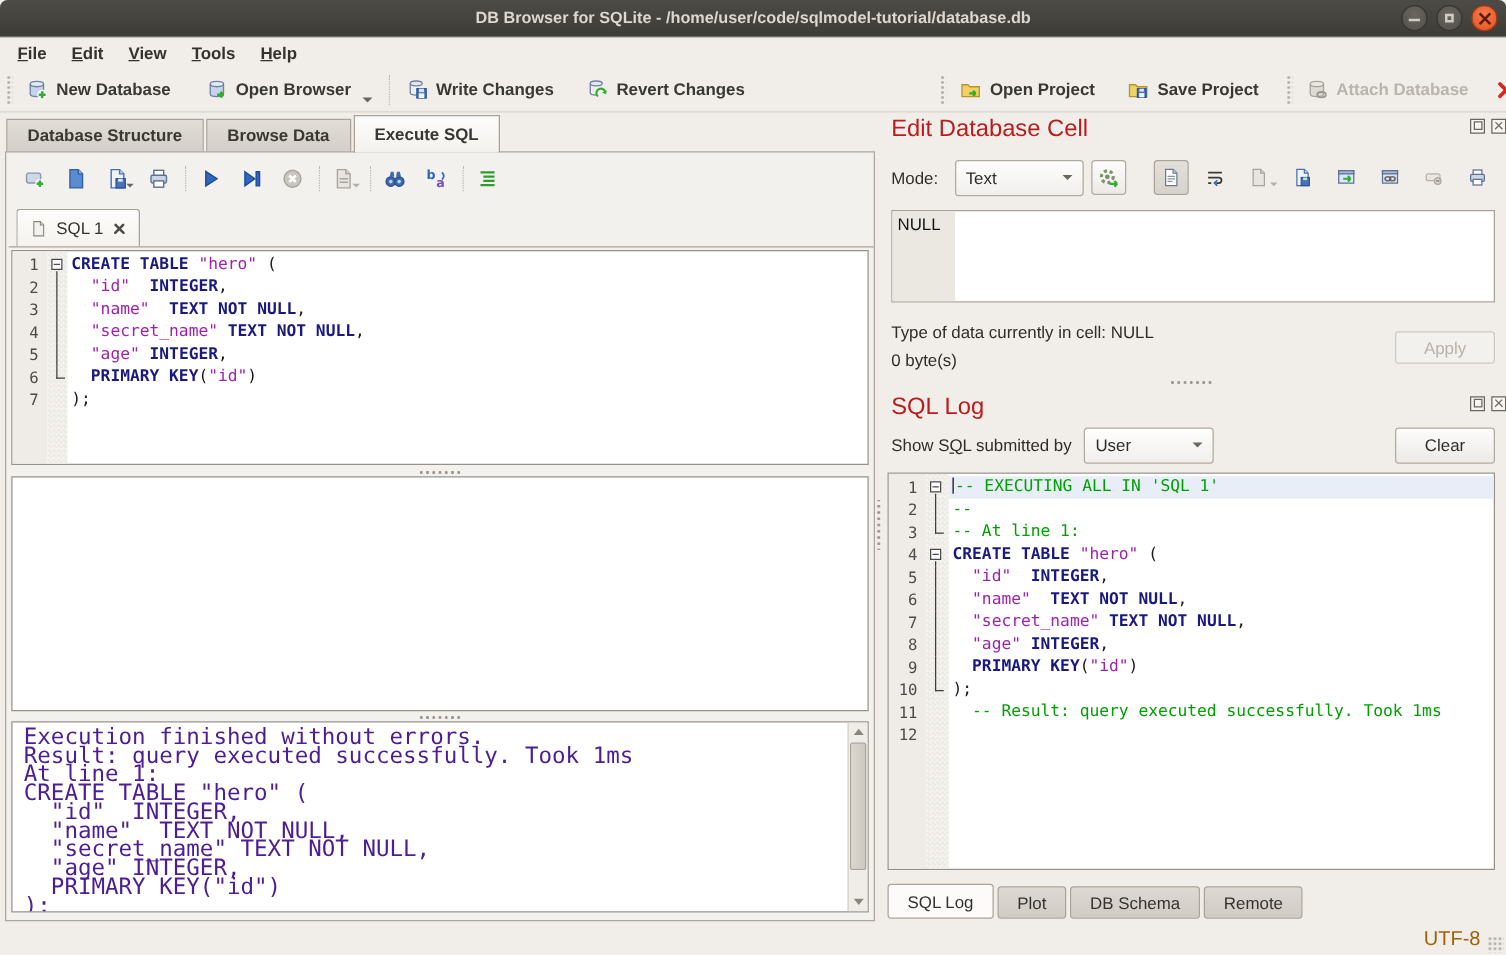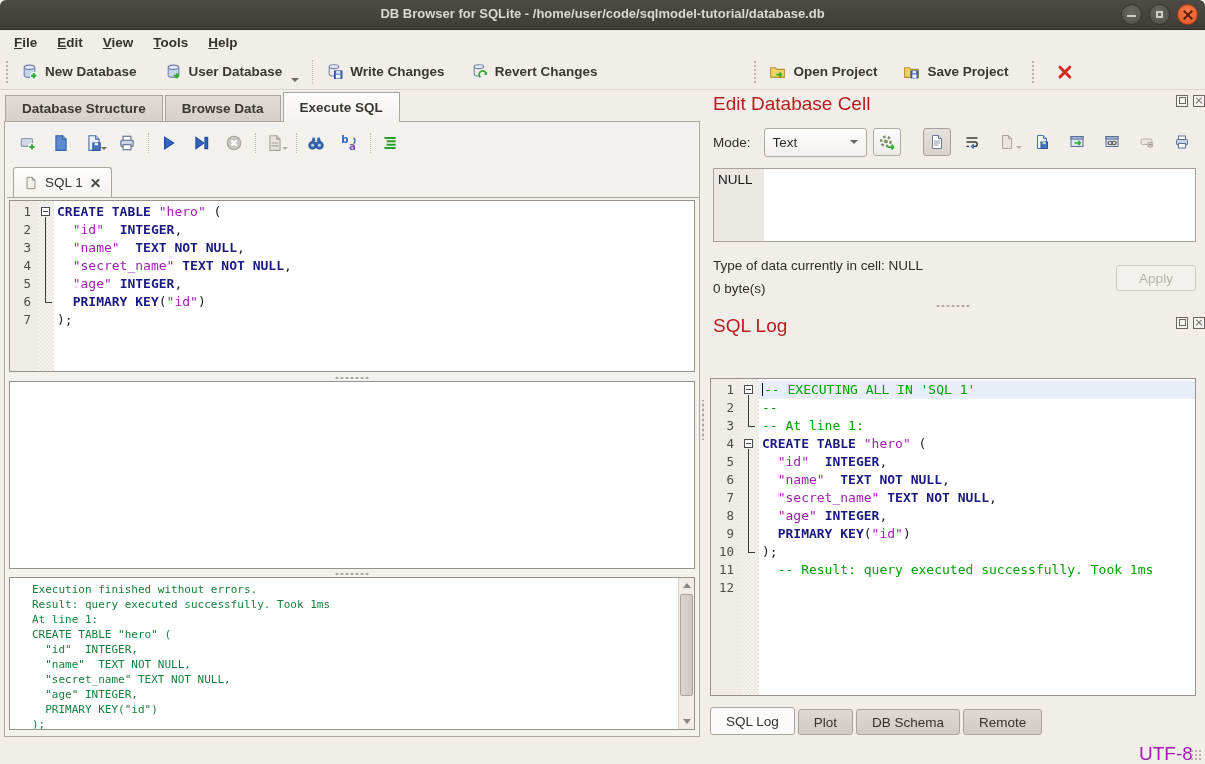--- a/index.html
+++ b/index.html
@@ -87,22 +87,22 @@
   .fold-start::before{content:"";position:absolute;left:7px;top:14px;bottom:0;width:1px;background:#3c3c3c}
   .fold-box{position:absolute;left:3px;top:4px;width:9px;height:9px;border:1px solid #4a4a4a;background:#fff}
   .fold-box::after{content:"";position:absolute;left:1px;right:1px;top:3px;height:1px;background:#4a4a4a}
 
   .hsplit{position:absolute;height:5px;background-image:radial-gradient(circle,#9a948a 1px,transparent 1.3px);
     background-size:5px 4px;background-repeat:repeat-x;background-position:center;width:34px;cursor:row-resize}
   .vsplit{position:absolute;width:5px;background-image:radial-gradient(circle,#9a948a 1px,transparent 1.3px);
     background-size:4px 5px;background-repeat:repeat-y;background-position:center;height:40px;cursor:col-resize}
 
   .exec-log{position:absolute;background:#fff;border:1px solid #97918a;overflow:hidden}
-  .exec-log pre{font-family:"DejaVu Sans Mono",monospace;font-size:11px;line-height:15px;color:#15803d;
-    padding:4px 22px 0 22px;white-space:pre}
+  .exec-log pre{font-family:"DejaVu Sans Mono",monospace;font-size:18px;line-height:15px;color:#4c1d95;
+    padding:4px 22px 0 9px;white-space:pre}
   .vscroll{position:absolute;right:0;top:0;bottom:0;width:16px;background:#f0ede9;border-left:1px solid #d4cfc8}
   .varrow{position:absolute;left:0;width:15px;height:15px}
   .varrow::before{content:"";position:absolute;left:4px;width:0;height:0;border-left:4px solid transparent;border-right:4px solid transparent}
   .varrow.up{top:0}.varrow.up::before{top:5px;border-bottom:5px solid #8a857c}
   .varrow.down{bottom:0}.varrow.down::before{bottom:5px;border-top:5px solid #8a857c}
   .vthumb{position:absolute;left:1px;width:13px;top:16px;height:102px;background:linear-gradient(90deg,#dcd8d1,#cdc8c0);
     border:1px solid #aaa49b;border-radius:2px}
 
   
   .dock-title{position:absolute;font-size:19px;color:#b91c1c}
@@ -128,21 +128,21 @@
 
   .cell-editor{position:absolute;background:#fff;border:1px solid #a9a29a}
   .cell-strip{position:absolute;left:0;top:0;bottom:0;width:50px;background:#ebe8e2}
   .cell-value{position:absolute;left:4px;top:3px;font-size:13.5px;color:#15151a}
 
   .bottom-tabbar{position:absolute;display:flex;align-items:flex-start}
   .btab{height:26px;margin-top:2px;padding:0 15px;display:flex;align-items:center;font-size:13.5px;color:#34322e;
     background:linear-gradient(#ddd9d3,#d0cbc4);border:1px solid #a9a39a;border-radius:3px;margin-right:3px;cursor:pointer}
   .btab.active{height:28px;margin-top:0;background:#fcfbfa}
 
-  .status-enc{position:absolute;font-size:19px;color:#a21caf}
+  .status-enc{position:absolute;font-size:16px;color:#a16207}
   .grip{position:absolute;right:2px;bottom:2px;width:13px;height:13px;
     background-image:radial-gradient(circle,#b5b0a8 1px,transparent 1.3px);background-size:4px 4px}
 </style>
 </head>
 <body>
 
 <div class="app">
 
   <div class="titlebar">
     <span class="title">DB Browser for SQLite - /home/user/code/sqlmodel-tutorial/database.db</span>
@@ -179,21 +179,21 @@
       </svg>
       <span>New Database</span>
     </div>
 
     <div class="tbtn" style="margin-left:16px">
       <svg class="ic" width="17" height="17" viewBox="0 0 16 16">
         <path d="M3 4v7.5c0 1.2 2.2 2 5 2s5-.8 5-2V4" fill="#c7d3e8" stroke="#6f82a6"></path>
         <ellipse cx="8" cy="4" rx="5" ry="2" fill="#e3eaf6" stroke="#6f82a6"></ellipse>
         <path d="M8.2 12h4.6m0 0-2.1-2.1M12.8 12l-2.1 2.1" stroke="#2fae2f" stroke-width="1.8" fill="none"></path>
       </svg>
-      <span>User Database</span>
+      <span>Open Browser</span>
       <span class="caret"></span>
     </div>
 
     <span class="tsep"></span>
 
     <div class="tbtn">
       <svg class="ic" width="17" height="17" viewBox="0 0 16 16">
         <path d="M3 3.5v7c0 1.1 2 1.8 4.5 1.8" fill="none" stroke="#6f82a6"></path>
         <ellipse cx="7.5" cy="3.5" rx="4.5" ry="1.8" fill="#e3eaf6" stroke="#6f82a6"></ellipse>
         <rect x="8" y="7.5" width="7" height="7" fill="#4773bd" stroke="#2c539c"></rect>
@@ -228,20 +228,28 @@
         <path d="M1.5 13.5v-9h4.5L7.5 6h7v7.5z" fill="#eed264" stroke="#b8942f"></path>
         <rect x="7.5" y="7.5" width="6.5" height="6.5" fill="#4773bd" stroke="#2c539c"></rect>
         <rect x="9" y="7.5" width="3.4" height="2.2" fill="#dbe6f6"></rect>
         <rect x="8.8" y="10.8" width="3.9" height="3.2" fill="#f0f5fc"></rect>
       </svg>
       <span>Save Project</span>
     </div>
 
     <span class="thandle" style="margin-left:16px"></span>
 
+    <div class="tbtn disabled">
+      <svg class="ic" width="17" height="17" viewBox="0 0 16 16">
+        <path d="M3 4v7.5c0 1.2 2.2 2 5 2s5-.8 5-2V4" fill="#dedbd5" stroke="#aaa59d"></path>
+        <ellipse cx="8" cy="4" rx="5" ry="2" fill="#eceae5" stroke="#aaa59d"></ellipse>
+        <ellipse cx="11.5" cy="12" rx="3.2" ry="2" fill="none" stroke="#9b968e" stroke-width="1.4"></ellipse>
+      </svg>
+      <span>Attach Database</span>
+    </div>
 
     <div class="tbtn" style="margin-left:10px">
       <svg class="ic" width="16" height="16" viewBox="0 0 16 16">
         <path d="M3 3.2 12.8 13M12.8 3.2 3 13" stroke="#d42a1e" stroke-width="3" stroke-linecap="round"></path>
       </svg>
 
     </div>
   </div>
 
   <div class="main-tabbar">
@@ -514,20 +522,28 @@
   <div class="pbtn disabled" style="position:absolute;left:1116px;top:265px;width:80px;height:26px">Apply</div>
 
   <div class="hsplit" style="left:936px;top:303px"></div>
 
   <div class="dock-title" style="left:713px;top:315px">SQL Log</div>
   <div class="dock-btns" style="left:1176px;top:317px">
     <span class="dock-btn dock-float"></span>
     <span class="dock-btn dock-close"></span>
   </div>
 
+  <div style="position:absolute;left:713px;top:341px;width:483px;height:30px;display:flex;align-items:center">
+    <span class="label"><span>Show S</span><span style="text-decoration:underline">Q</span><span>L submitted by</span></span>
+    <div class="combo" style="width:104px;margin-left:10px">
+      <span class="cval">User</span>
+      <span class="caret"></span>
+    </div>
+    <div class="pbtn underline-first" style="width:80px;height:29px;margin-left:auto">Clear</div>
+  </div>
 
   <div class="editor ed-right" style="left:710px;top:378px;width:486px;height:318px">
     <div class="gutter-bg"></div>
     <div class="foldbg"></div>
     <div class="code-rows">
         <div class="code-line hl">
           <span class="ln">1</span>
           <span class="fold fold-start">
             <span class="fold-box"></span>
           </span>

